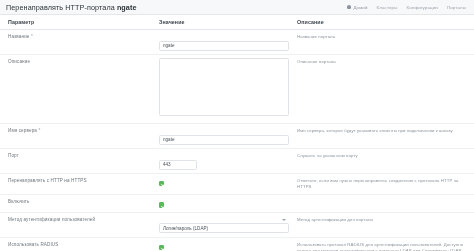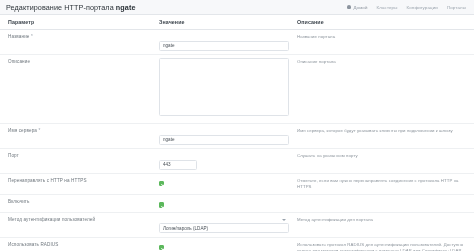--- a/index.html
+++ b/index.html
@@ -164,21 +164,21 @@
   }
   .cb-solo { padding-top: 3px; }
 </style>
 </head>
 <body>
 
 <div id="app">
 
   <div class="topbar">
     <div class="topbar-title">
-      <span>Редактирование HTTP-портала </span><b>ngate</b>
+      <span>Перенаправлять HTTP-портала </span><b>ngate</b>
     </div>
     <div class="topnav">
       <div class="topnav-item user">
         <span class="user-icon"></span>
         <span>Домой</span>
       </div>
       <div class="topnav-item">Кластеры</div>
       <div class="topnav-item">Конфигурации</div>
       <div class="topnav-item">Порталы</div>
     </div>

